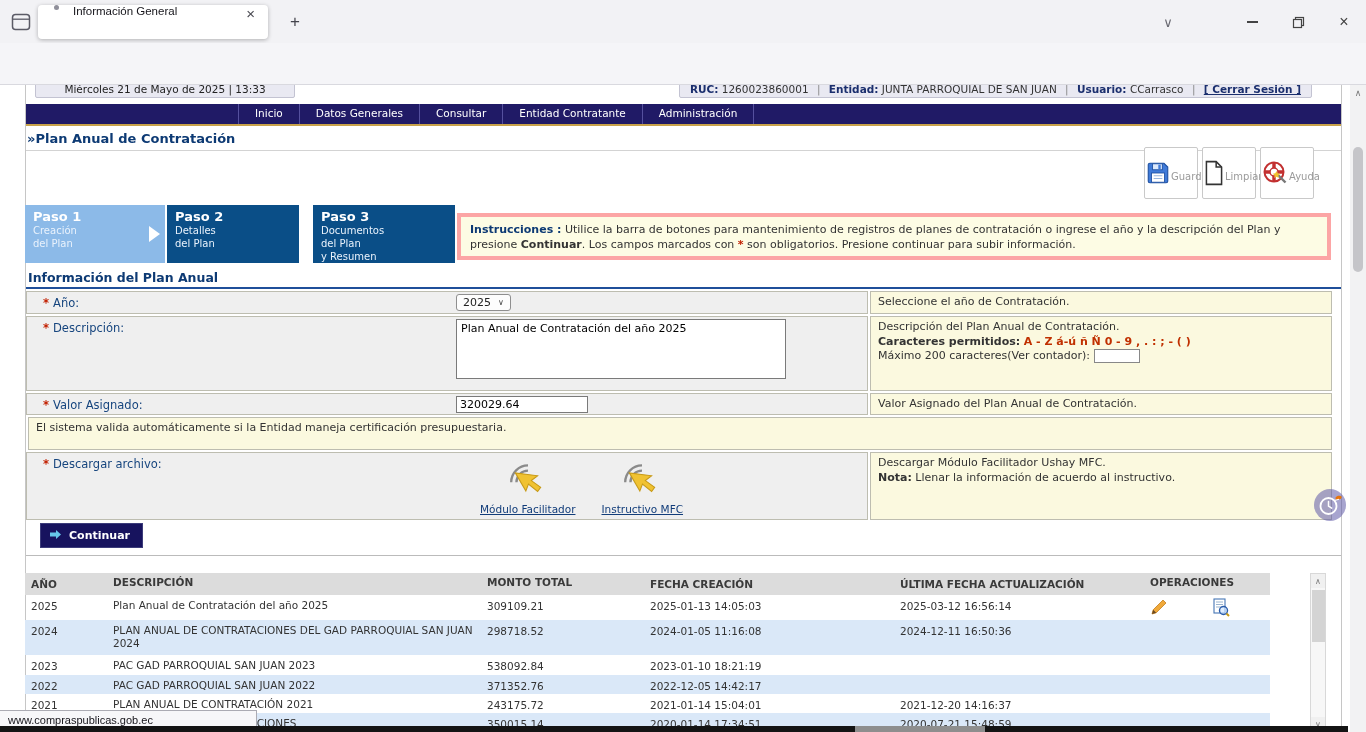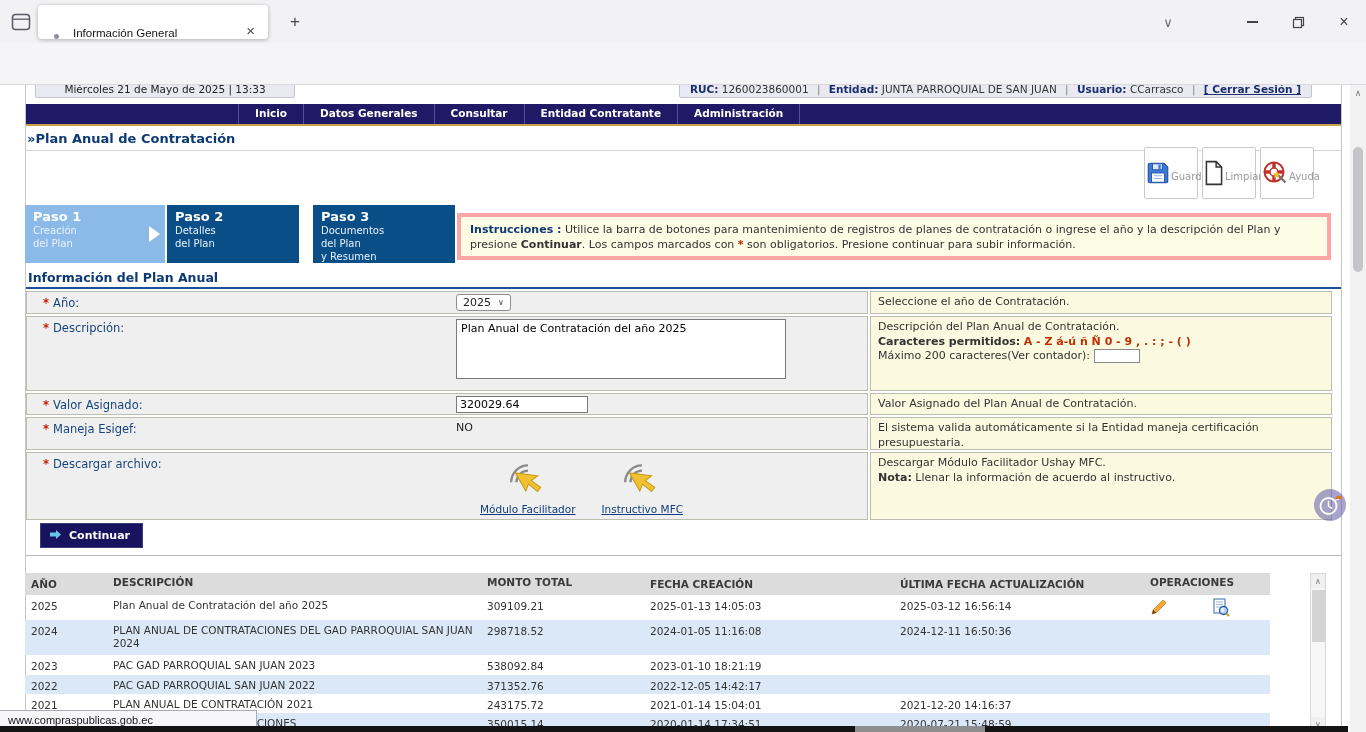--- a/index.html
+++ b/index.html
@@ -2,21 +2,21 @@
 <html><head>
 <meta charset="utf-8">
 <style>
   *{margin:0;padding:0;box-sizing:border-box}
   html,body{width:1366px;height:732px}
   body{position:relative;overflow:hidden;background:#fff;font-family:"Liberation Sans",sans-serif}
 
   
   .titlebar{position:absolute;left:0;top:0;width:1366px;height:43px;background:#f2f2f5}
   .ffview{position:absolute;left:9px;top:10px;width:24px;height:24px;display:flex;align-items:center;justify-content:center}
-  .tab{position:absolute;left:38px;top:5px;width:230px;height:34px;background:#fff;border-radius:4px;box-shadow:0 1px 4px rgba(0,0,0,.28);display:flex;align-items:flex-end;padding:0 10px 0 16px}
+  .tab{position:absolute;left:38px;top:5px;width:230px;height:34px;background:#fff;border-radius:4px;box-shadow:0 1px 4px rgba(0,0,0,.28);display:flex;align-items:flex-start;padding:0 10px 0 16px}
   .tab-dot{width:5px;height:5px;border-radius:50%;background:#8f8f9a;margin-right:14px;flex:none}
   .tab-title{font-size:11.5px;color:#15141a;flex:1;white-space:nowrap;overflow:hidden}
   .tab-close{font-size:15px;color:#4a4a52;padding:0 3px;cursor:default}
   .newtab{position:absolute;left:282px;top:9px;font-size:17px;color:#44444c;width:26px;height:26px;display:flex;align-items:center;justify-content:center}
   .winctl{position:absolute;top:8px;width:32px;height:28px;display:flex;align-items:center;justify-content:center;color:#444;font-size:13px}
   .wc-chevron{left:1152px;color:#6a6a72}
   .wc-min{left:1236px}
   .wc-min .bar{width:11px;height:1.5px;background:#444}
   .wc-restore{left:1282px}
   .wc-close{left:1328px;font-size:16px}
@@ -40,21 +40,21 @@
   .frame-l{position:absolute;left:25px;top:0;height:641px;border-left:1px solid #c6c6c6}
   .frame-r{position:absolute;left:1341px;top:0;height:641px;border-left:1px solid #c6c6c6}
 
   .datebox{position:absolute;left:35px;top:-5px;width:260px;height:18px;background:#e9e9f2;border:1px solid #c3c3d2;border-radius:2px;font-size:10.5px;color:#222;text-align:center;line-height:17px;white-space:nowrap}
   .sessionbox{position:absolute;right:54px;top:-5px;height:18px;background:#e9e9f2;border:1px solid #c3c3d2;border-radius:2px;font-size:10.5px;color:#333;line-height:17px;padding:0 10px;white-space:nowrap}
   .sessionbox .lab{font-weight:bold;color:#1b2f6e}
   .sessionbox .sep{color:#888;padding:0 5px}
   .logout{font-weight:bold;color:#1b2f6e;text-decoration:underline}
 
   .mainmenu{position:absolute;left:26px;top:19px;width:1315px;height:20px;background:#201a66;display:flex;align-items:stretch;padding-left:212px}
-  .menu-item{color:#fff;font-size:10.5px;font-weight:bold;padding:3px 16px 0;border-right:1px solid #55509e;white-space:nowrap}
+  .menu-item{color:#fff;font-size:10.5px;font-weight:normal;padding:3px 16px 0;border-right:1px solid #55509e;white-space:nowrap}
   .menu-item:first-child{border-left:1px solid #55509e}
   .goldline{position:absolute;left:26px;top:39px;width:1315px;height:2px;background:#c8a24a}
 
   .pagetitle{position:absolute;left:27px;top:46px;font-size:13px;font-weight:bold;color:#0d3a74}
   .title-rule{position:absolute;left:26px;top:65px;width:1315px;border-top:1px solid #d3d3d3}
 
   .actbtn{position:absolute;top:62px;width:54px;height:52px;border:1px solid #c9c9c9;border-radius:2px;background:#fff;display:flex;align-items:center;justify-content:flex-start;padding-top:4px}
   .actbtn .albl{font-size:10px;color:#9a9a9a;margin-top:2px}
   .ab-save{left:1144px}.ab-clear{left:1202px}.ab-help{left:1260px}
 
@@ -310,24 +310,20 @@
       <div class="row-grey">
         <div class="cell-label"><span class="req">*</span><span>Valor Asignado:</span></div>
         <div class="cell-mid">
           <input class="inp-valor" value="320029.64" style="">
         </div>
       </div>
       <div class="cell-help">Valor Asignado del Plan Anual de Contratación.</div>
     </div>
 
     <div class="form-row fr4">
-      <div class="row-grey">
-        <div class="cell-label"><span class="req">*</span><span>Maneja Esigef:</span></div>
-        <div class="cell-mid esigef-val">NO</div>
-      </div>
       <div class="cell-help">El sistema valida automáticamente si la Entidad maneja certificación presupuestaria.</div>
     </div>
 
     <div class="form-row fr5">
       <div class="row-grey">
         <div class="cell-label"><span class="req">*</span><span>Descargar archivo:</span></div>
         <div class="cell-mid">
           <div class="dl-wrap">
             <div class="dl">
               <span><svg width="46" height="42" viewBox="0 0 40 40">

